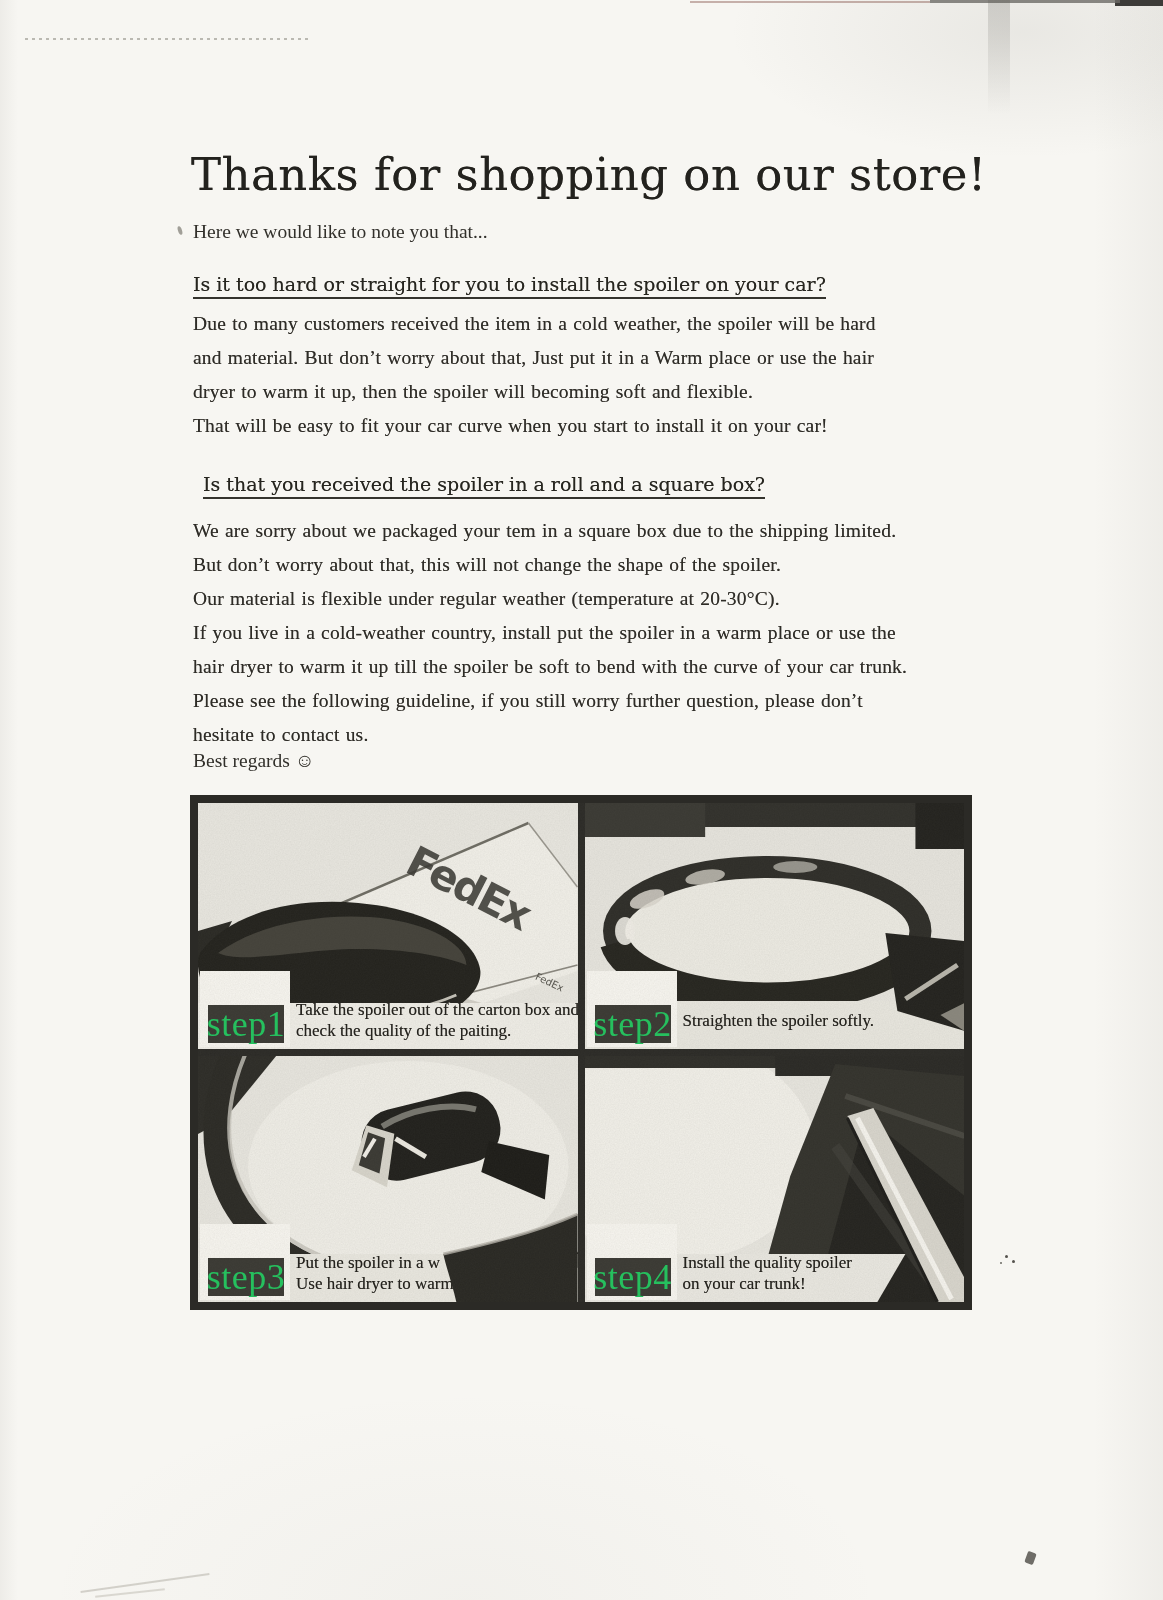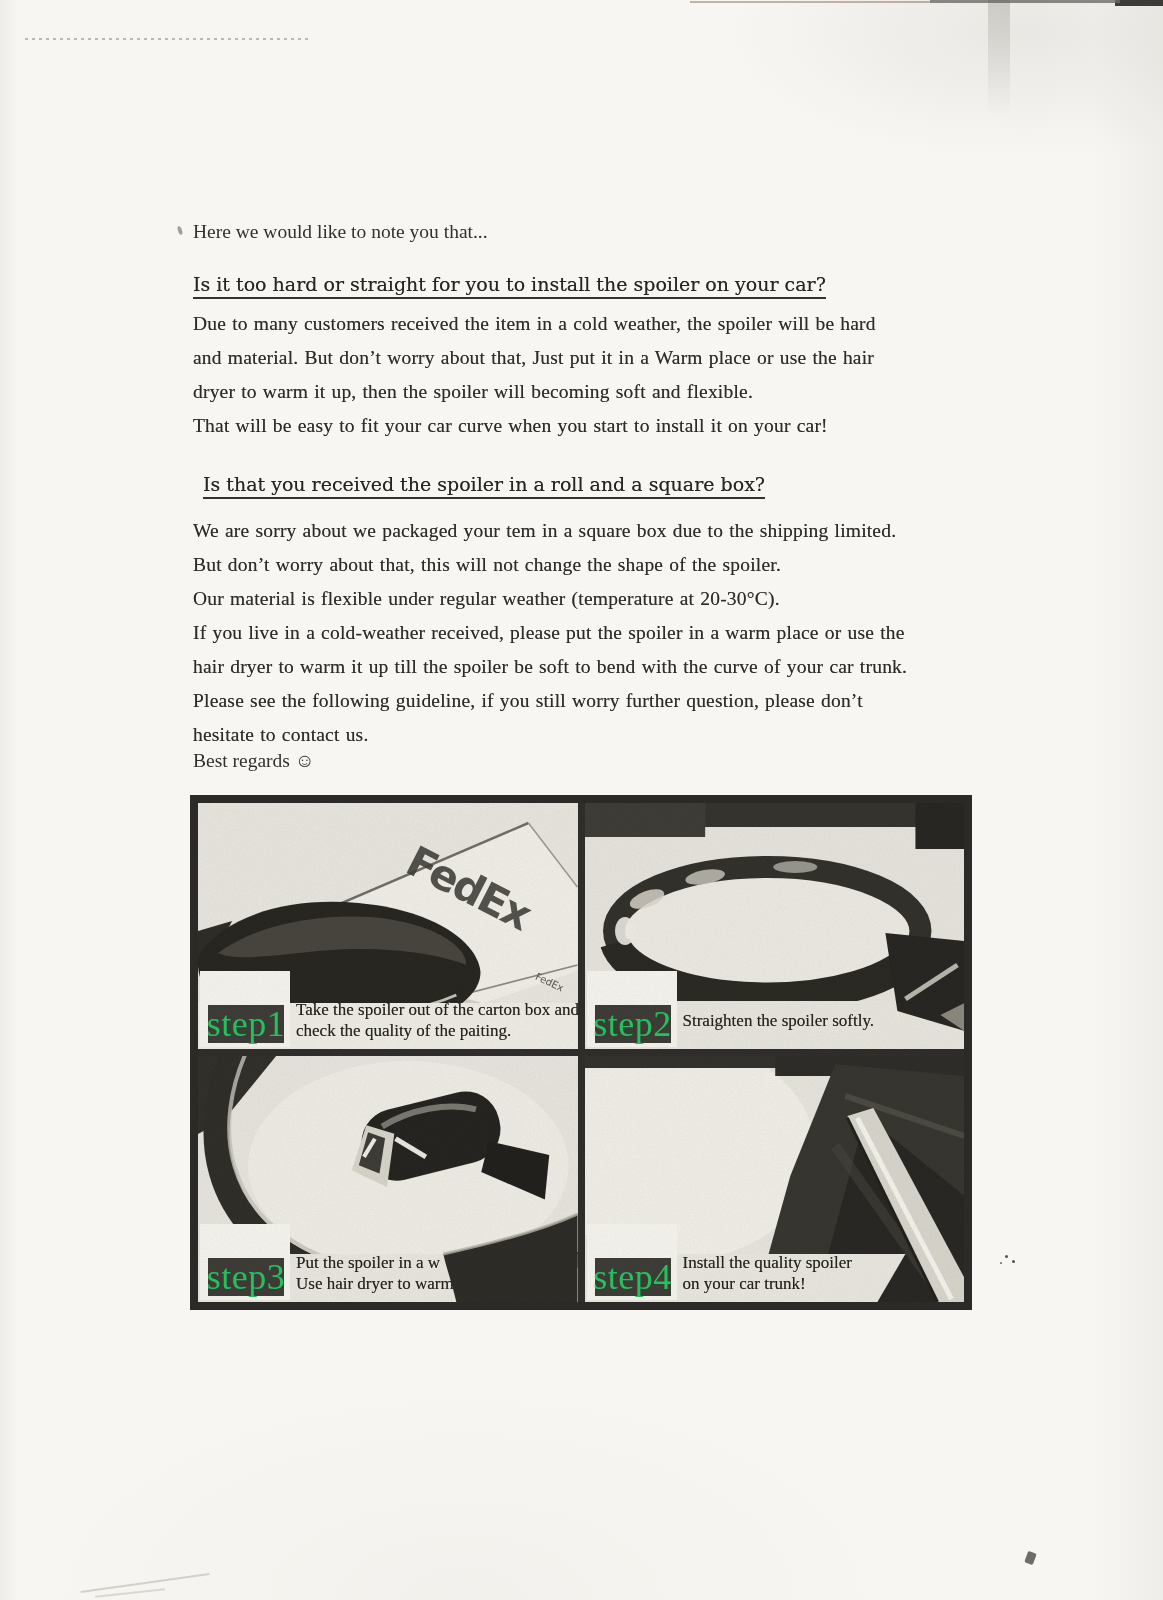--- a/index.html
+++ b/index.html
@@ -88,36 +88,37 @@
   <div class="art a-dots"></div>
   <div class="art a-streak"></div>
   <div class="art a-speck"></div>
   <div class="art a-dot1"></div>
   <div class="art a-dot2"></div>
   <div class="art a-dot3"></div>
   <div class="art a-tick"></div>
   <div class="art a-wrinkle1"></div>
   <div class="art a-wrinkle2"></div>
 
+  <div class="abs title">Thanks for shopping on our store!</div>
   <div class="abs intro">Here we would like to note you that...</div>
 
   <div class="abs heading h1">Is it too hard or straight for you to install the spoiler on your car?</div>
   <div class="abs para p1">
     <div class="line">Due to many customers received the item in a cold weather, the spoiler will be hard</div>
     <div class="line">and material. But don’t worry about that, Just put it in a Warm place or use the hair</div>
     <div class="line">dryer to warm it up, then the spoiler will becoming soft and flexible.</div>
     <div class="line">That will be easy to fit your car curve when you start to install it on your car!</div>
   </div>
 
   <div class="abs heading h2">Is that you received the spoiler in a roll and a square box?</div>
   <div class="abs para p2">
     <div class="line">We are sorry about we packaged your tem in a square box due to the shipping limited.</div>
     <div class="line">But don’t worry about that, this will not change the shape of the spoiler.</div>
     <div class="line">Our material is flexible under regular weather (temperature at 20-30°C).</div>
-    <div class="line">If you live in a cold-weather received, please put the spoiler in a warm place or use the</div>
+    <div class="line">If you live in a cold-weather country, install put the spoiler in a warm place or use the</div>
     <div class="line">hair dryer to warm it up till the spoiler be soft to bend with the curve of your car trunk.</div>
     <div class="line">Please see the following guideline, if you still worry further question, please don’t</div>
     <div class="line">hesitate to contact us.</div>
   </div>
 
   <div class="abs closing">Best regards ☺</div>
 
   <figure class="guide">
 
     <div class="cell">

